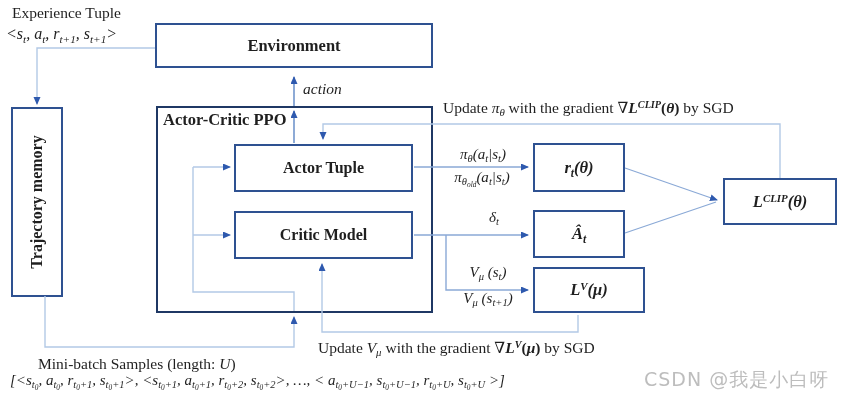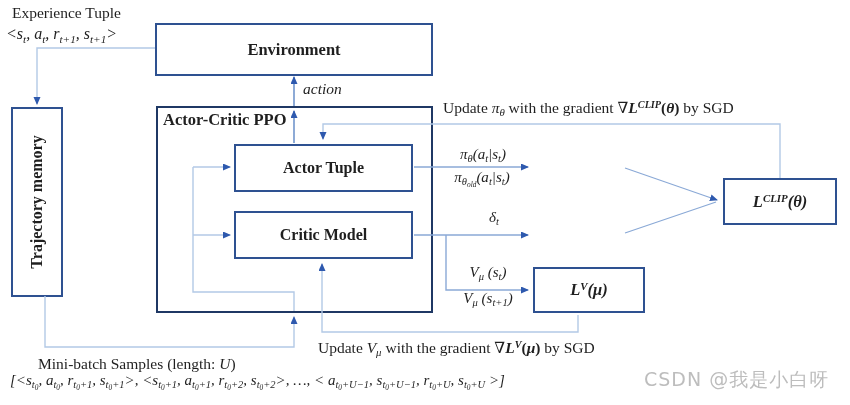--- a/index.html
+++ b/index.html
@@ -43,41 +43,47 @@
     <polyline points="193,235 230,235" fill="none" stroke="#b3c9e6" stroke-width="1.4" marker-end="url(#ah)"></polyline>
     <polyline points="780,178 780,124 323,124 323,139" fill="none" stroke="#b3c9e6" stroke-width="1.4" marker-end="url(#ah)"></polyline>
     <polyline points="414,167 528,167" fill="none" stroke="#8aa9d6" stroke-width="1.4" marker-end="url(#ah)"></polyline>
     <polyline points="414,235 528,235" fill="none" stroke="#8aa9d6" stroke-width="1.4" marker-end="url(#ah)"></polyline>
     <polyline points="446,235 446,290 528,290" fill="none" stroke="#8aa9d6" stroke-width="1.4" marker-end="url(#ah)"></polyline>
     <polyline points="625,168 717,200" fill="none" stroke="#8aa9d6" stroke-width="1.2" marker-end="url(#ah)"></polyline>
     <polyline points="625,233 716,202" fill="none" stroke="#8aa9d6" stroke-width="1.2"></polyline>
     <polyline points="578,315 578,332 322,332 322,264" fill="none" stroke="#b3c9e6" stroke-width="1.4" marker-end="url(#ah)"></polyline>
   </svg>
 
-  <div class="box" style="left:155px;top:23px;width:278px;height:53px;">
+  <div class="box" style="left:155px;top:23px;width:278px;height:45px;">
     <span class="box-label" style="font-size:16.5px;">Environment</span>
   </div>
 
   <div class="box" style="left:11px;top:107px;width:52px;height:190px;">
     <span class="vert">Trajectory memory</span>
   </div>
 
   <div class="box container-box" style="left:156px;top:106px;width:277px;height:207px;">
     <span class="ppo-title">Actor-Critic PPO</span>
   </div>
 
   <div class="box" style="left:234px;top:144px;width:179px;height:48px;">
     <span class="box-label">Actor Tuple</span>
   </div>
 
   <div class="box" style="left:234px;top:211px;width:179px;height:48px;">
     <span class="box-label">Critic Model</span>
   </div>
 
+  <div class="box" style="left:533px;top:143px;width:92px;height:49px;">
+    <span class="math-label"><b><i>r<sub>t</sub>(θ)</i></b></span>
+  </div>
 
+  <div class="box" style="left:533px;top:210px;width:92px;height:48px;">
+    <span class="math-label"><b><i>Â<sub>t</sub></i></b></span>
+  </div>
 
   <div class="box" style="left:533px;top:267px;width:112px;height:46px;">
     <span class="math-label"><b><i>L<sup>V</sup>(μ)</i></b></span>
   </div>
 
   <div class="box" style="left:723px;top:178px;width:114px;height:47px;">
     <span class="math-label"><b><i>L<sup>CLIP</sup>(θ)</i></b></span>
   </div>
 
   <div class="txt" style="left:12px;top:4px;">Experience Tuple</div>

